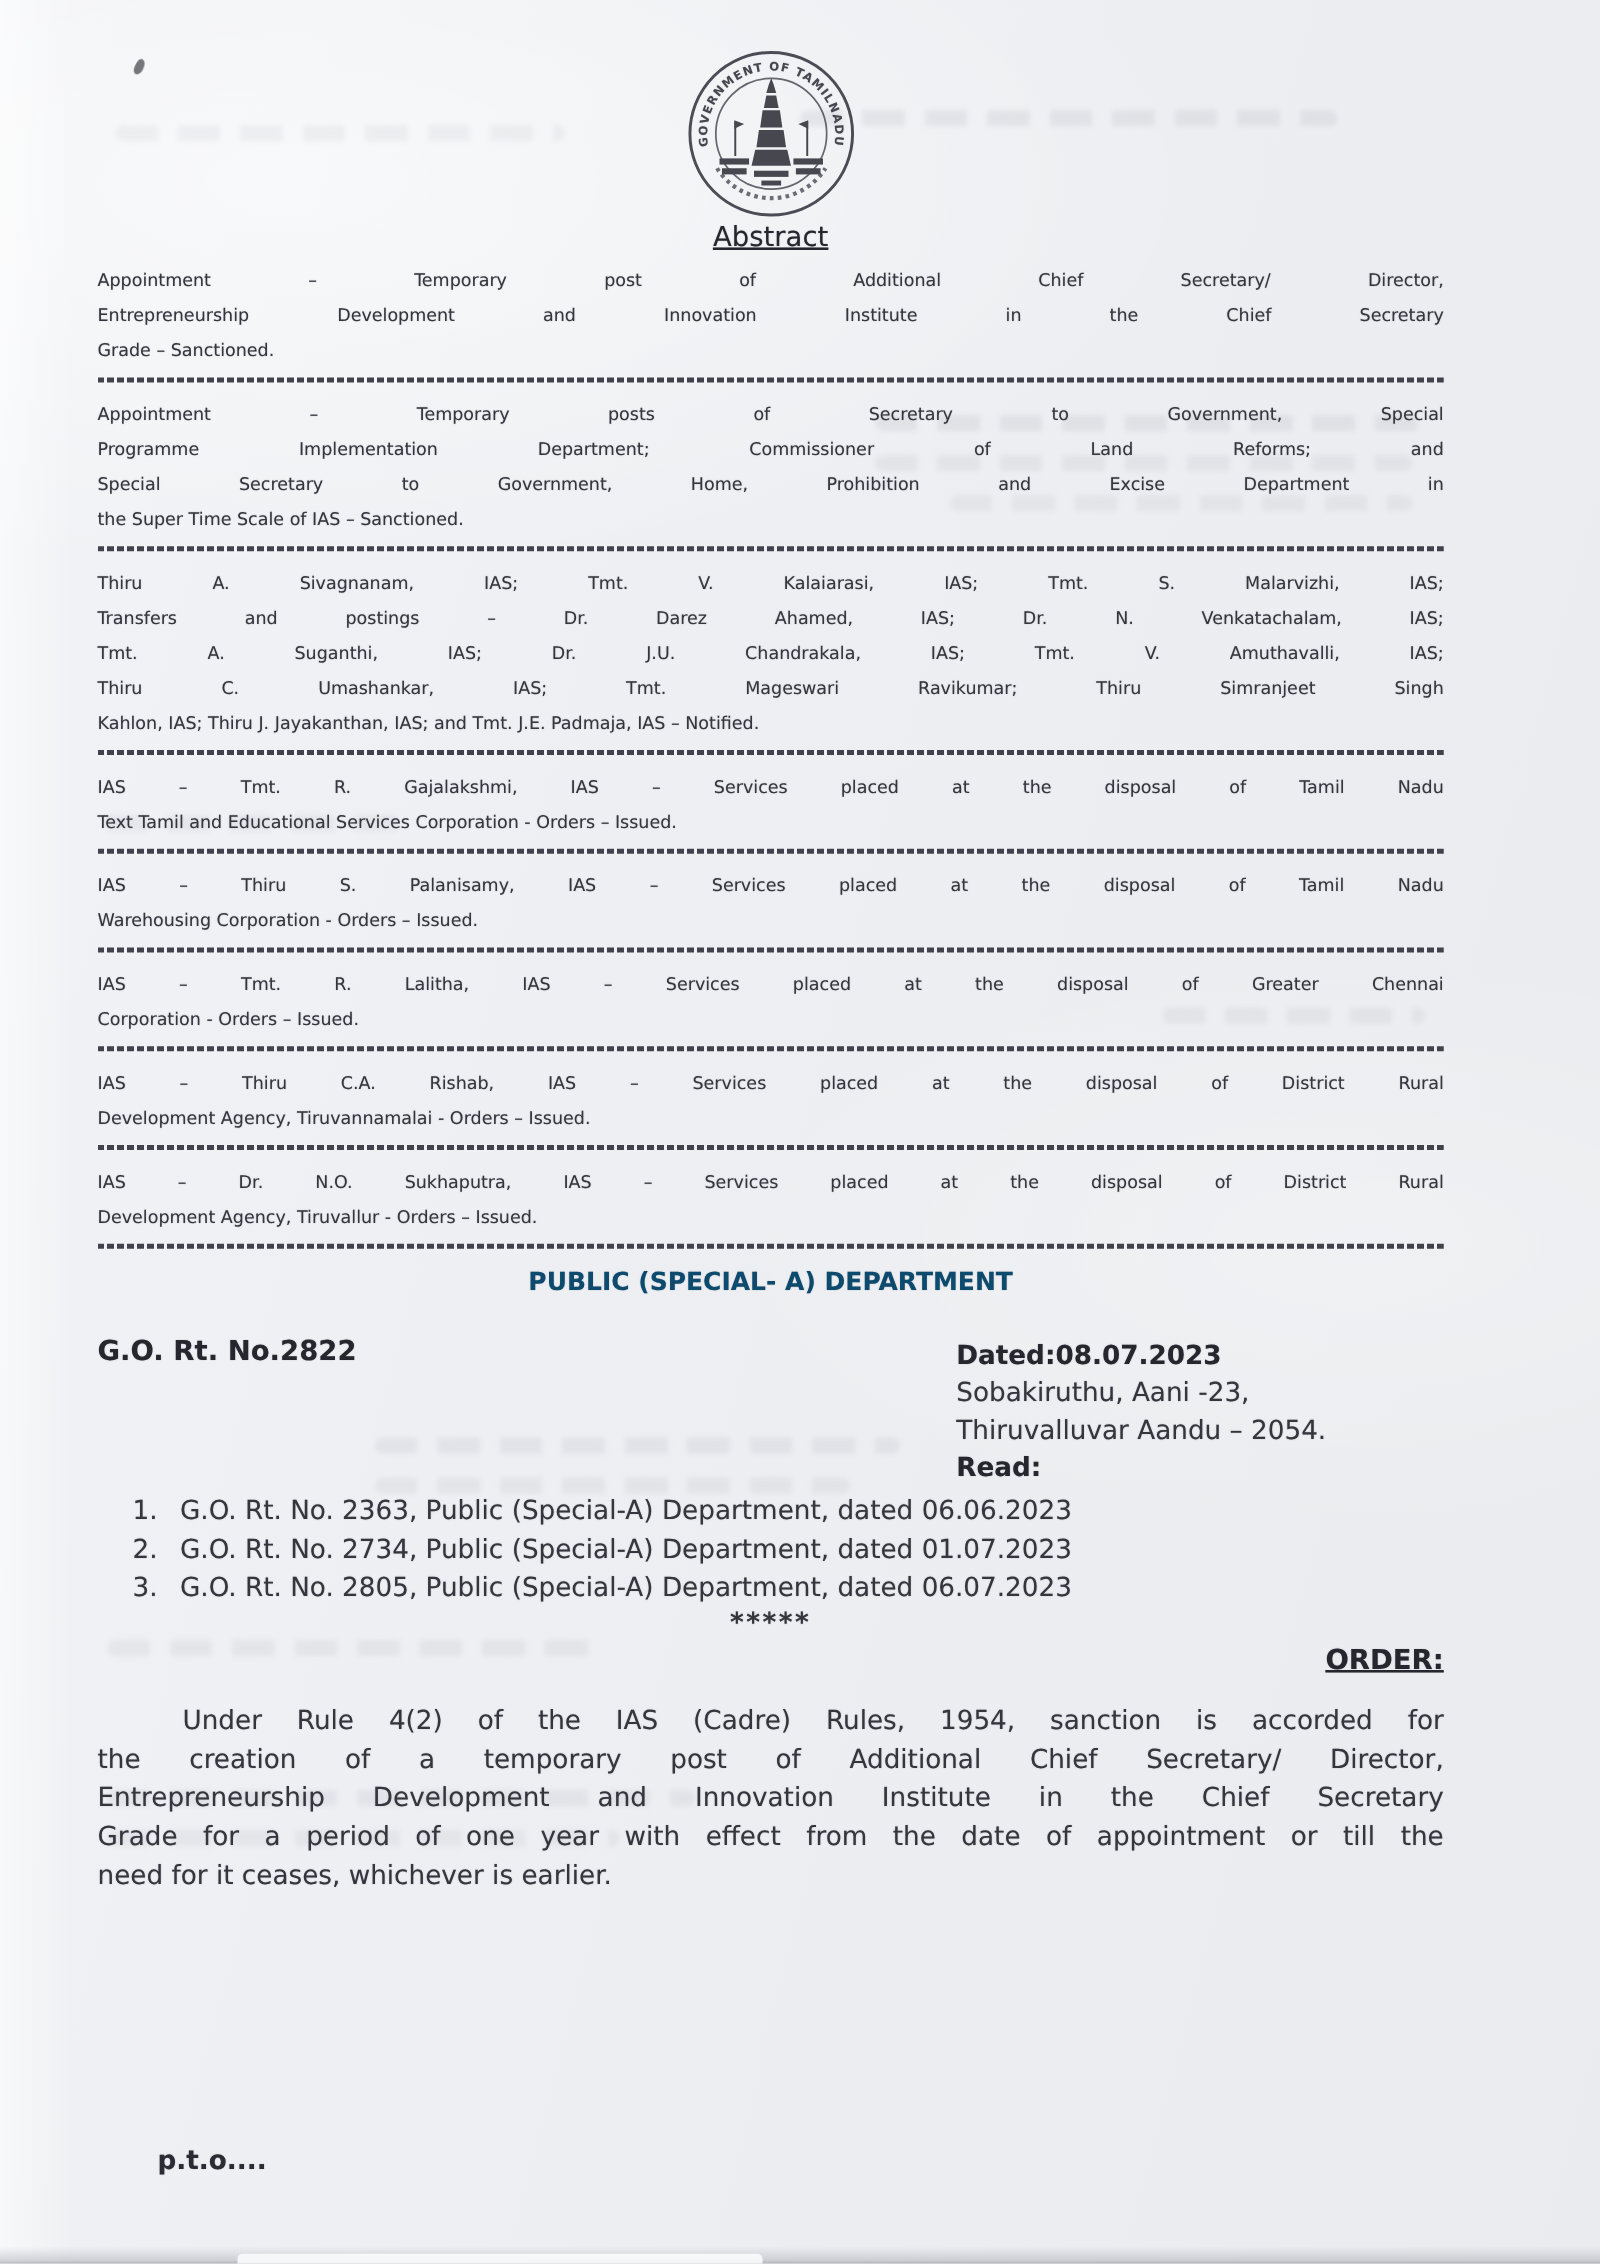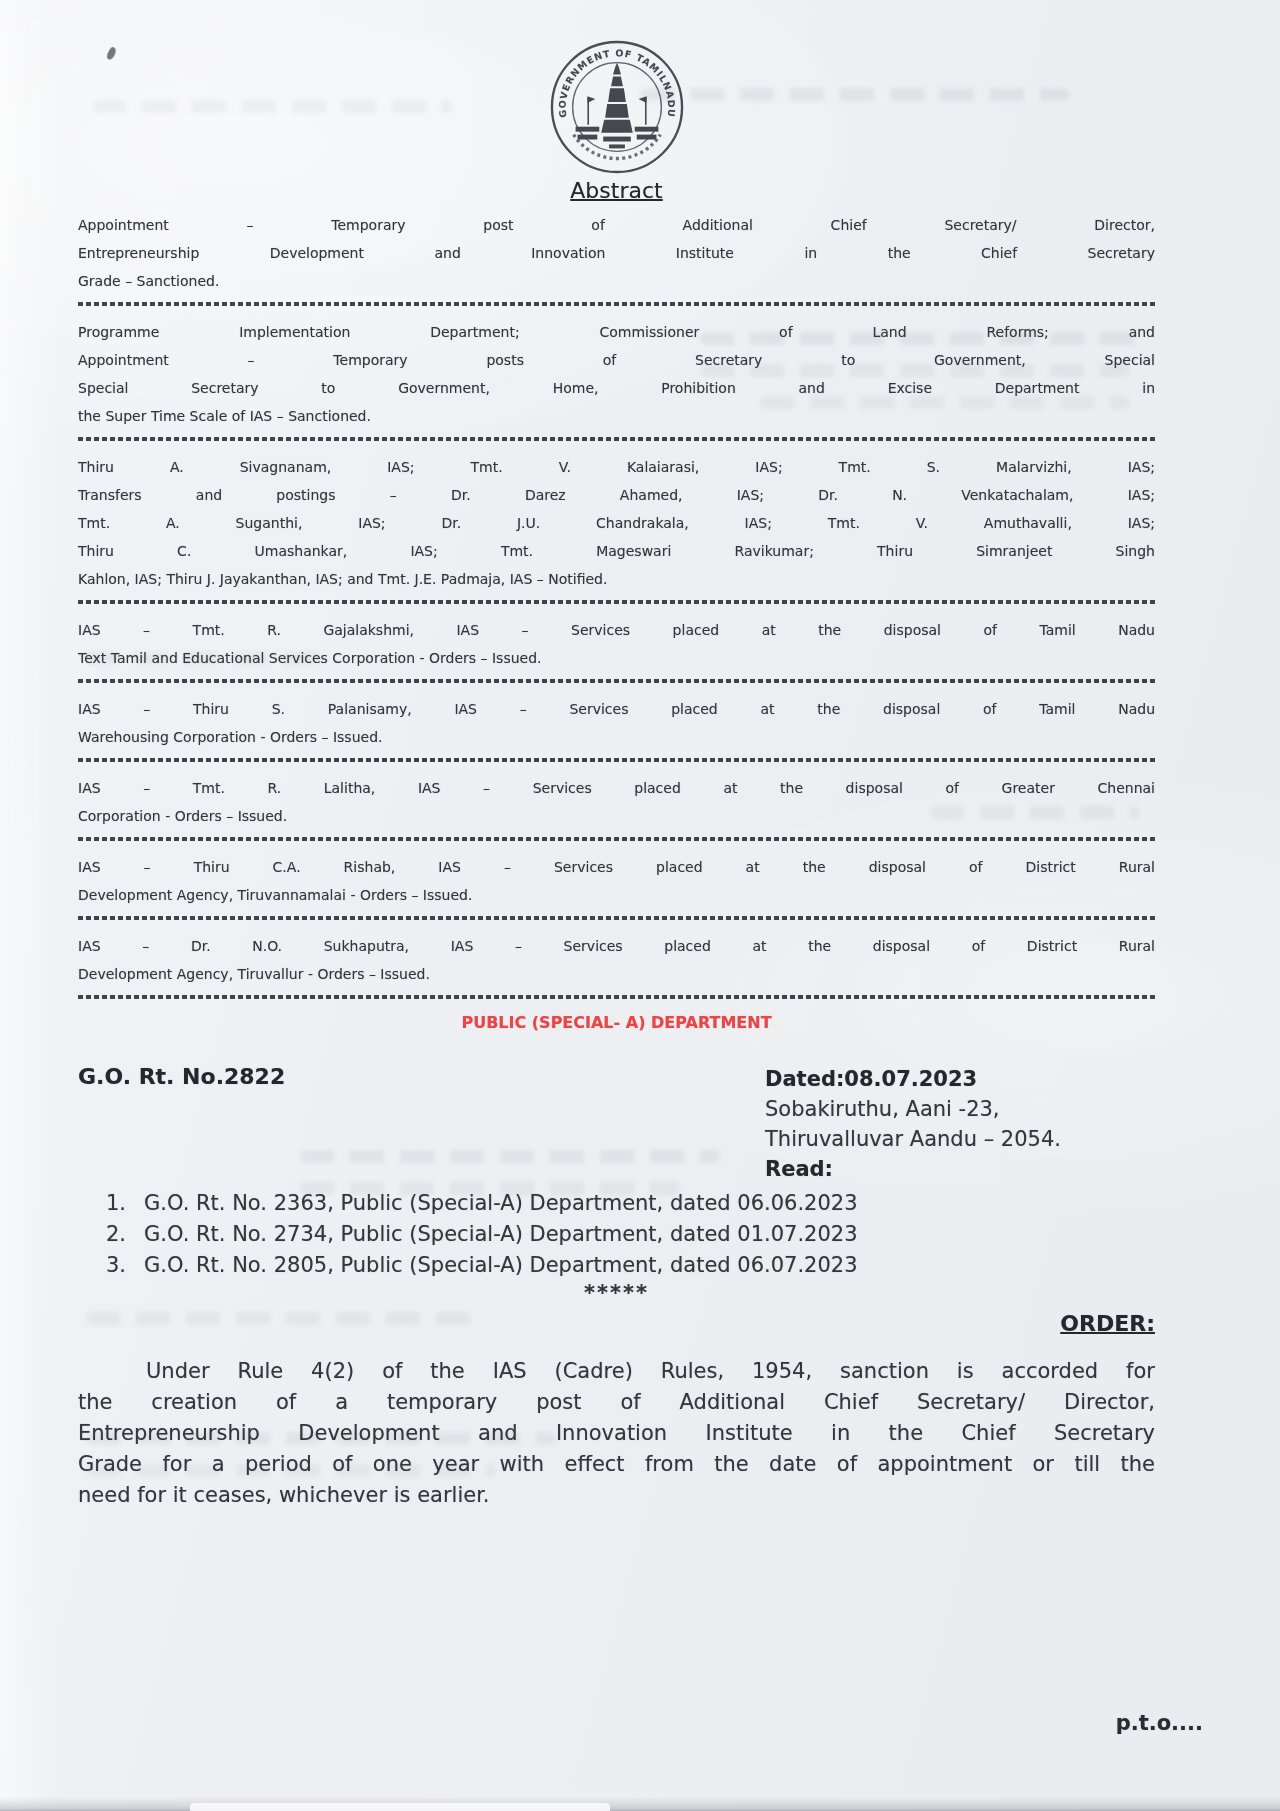--- a/index.html
+++ b/index.html
@@ -16,33 +16,33 @@
   .txtsoft{text-shadow:0 0 1px rgba(46,47,58,.35);}
   .emblem{display:block;margin:0 auto;filter:blur(.3px);opacity:.88;}
   .h-abstract{text-align:center;font-weight:normal;font-size:22px;color:#26272e;
     text-decoration:underline;text-decoration-thickness:2px;margin:2px 0 8px;}
   .para{font-size:14px;line-height:28px;}
   .jline{text-align:justify;text-align-last:justify;}
   .lline{text-align:left;}
   .indent{text-indent:68px;}
   .sep{height:4px;margin:7px 0 12px;filter:blur(.4px);
     background:repeating-linear-gradient(90deg,#41424b 0 5px,rgba(65,66,75,0) 5px 8px);}
-  .dept{text-align:center;font-weight:bold;font-size:16px;color:#ef4444;margin:14px 0 32px;}
+  .dept{text-align:center;font-weight:bold;font-size:20px;color:#0c4a6e;margin:14px 0 32px;}
   .go-row{display:flex;align-items:flex-start;}
   .go-num{font-weight:bold;font-size:22px;color:#26272e;}
   .date-block{margin-left:auto;width:390px;font-size:21px;line-height:30px;}
   .bold{font-weight:bold;color:#26272e;}
   .read-list{margin:4px 0 0 28px;font-size:21px;line-height:31px;}
   .read-item{display:flex;}
   .read-num{width:38px;flex:none;}
   .stars{text-align:center;font-weight:bold;font-size:21px;letter-spacing:2px;margin:0;}
   .order-head{font-weight:bold;font-size:22px;color:#26272e;margin:6px 0 20px;
     text-decoration:underline;text-decoration-thickness:2px;text-align:right;}
   .order-para{font-size:21px;line-height:31px;}
-  .pto{text-align:right;font-weight:bold;font-size:21px;color:#2b2c33;margin-top:200px;
+  .pto{text-align:left;font-weight:bold;font-size:21px;color:#2b2c33;margin-top:200px;
     transform:translateX(48px);}
   .ghost{position:absolute;height:13px;border-radius:7px;z-index:1;
     background:repeating-linear-gradient(90deg,#9fa1ad 0 34px,rgba(0,0,0,0) 34px 50px);
     opacity:.16;filter:blur(2.2px);}
   .mark1{position:absolute;left:108px;top:47px;width:7px;height:13px;background:#4a4a52;
     border-radius:40% 60% 50% 50%;transform:rotate(28deg);opacity:.75;filter:blur(.5px);z-index:3;}
   .left-light{position:absolute;left:0;top:0;width:60px;height:100%;z-index:1;
     background:linear-gradient(90deg,rgba(255,255,255,.55),rgba(255,255,255,0));}
   .bottom-shade{position:absolute;left:0;bottom:0;width:100%;height:14px;z-index:3;
     background:linear-gradient(180deg,rgba(190,192,200,0) 0%,rgba(160,162,172,.4) 80%,rgba(118,120,132,.5) 100%);}
@@ -105,22 +105,22 @@
   <div class="h-abstract">Abstract</div>
 
   <div class="para">
     <div class="jline">Appointment – Temporary post of Additional Chief Secretary/ Director,</div>
     <div class="jline">Entrepreneurship Development and Innovation Institute in the Chief Secretary</div>
     <div class="lline">Grade – Sanctioned.</div>
   </div>
   <div class="sep"></div>
 
   <div class="para">
+    <div class="jline">Appointment – Temporary posts of Secretary to Government, Special</div>
     <div class="jline">Programme Implementation Department; Commissioner of Land Reforms; and</div>
-    <div class="jline">Appointment – Temporary posts of Secretary to Government, Special</div>
     <div class="jline">Special Secretary to Government, Home, Prohibition and Excise Department in</div>
     <div class="lline">the Super Time Scale of IAS – Sanctioned.</div>
   </div>
   <div class="sep"></div>
 
   <div class="para">
     <div class="jline">Thiru A. Sivagnanam, IAS; Tmt. V. Kalaiarasi, IAS; Tmt. S. Malarvizhi, IAS;</div>
     <div class="jline">Transfers and postings – Dr. Darez Ahamed, IAS; Dr. N. Venkatachalam, IAS;</div>
     <div class="jline">Tmt. A. Suganthi, IAS; Dr. J.U. Chandrakala, IAS; Tmt. V. Amuthavalli, IAS;</div>
     <div class="jline">Thiru C. Umashankar, IAS; Tmt. Mageswari Ravikumar; Thiru Simranjeet Singh</div>

